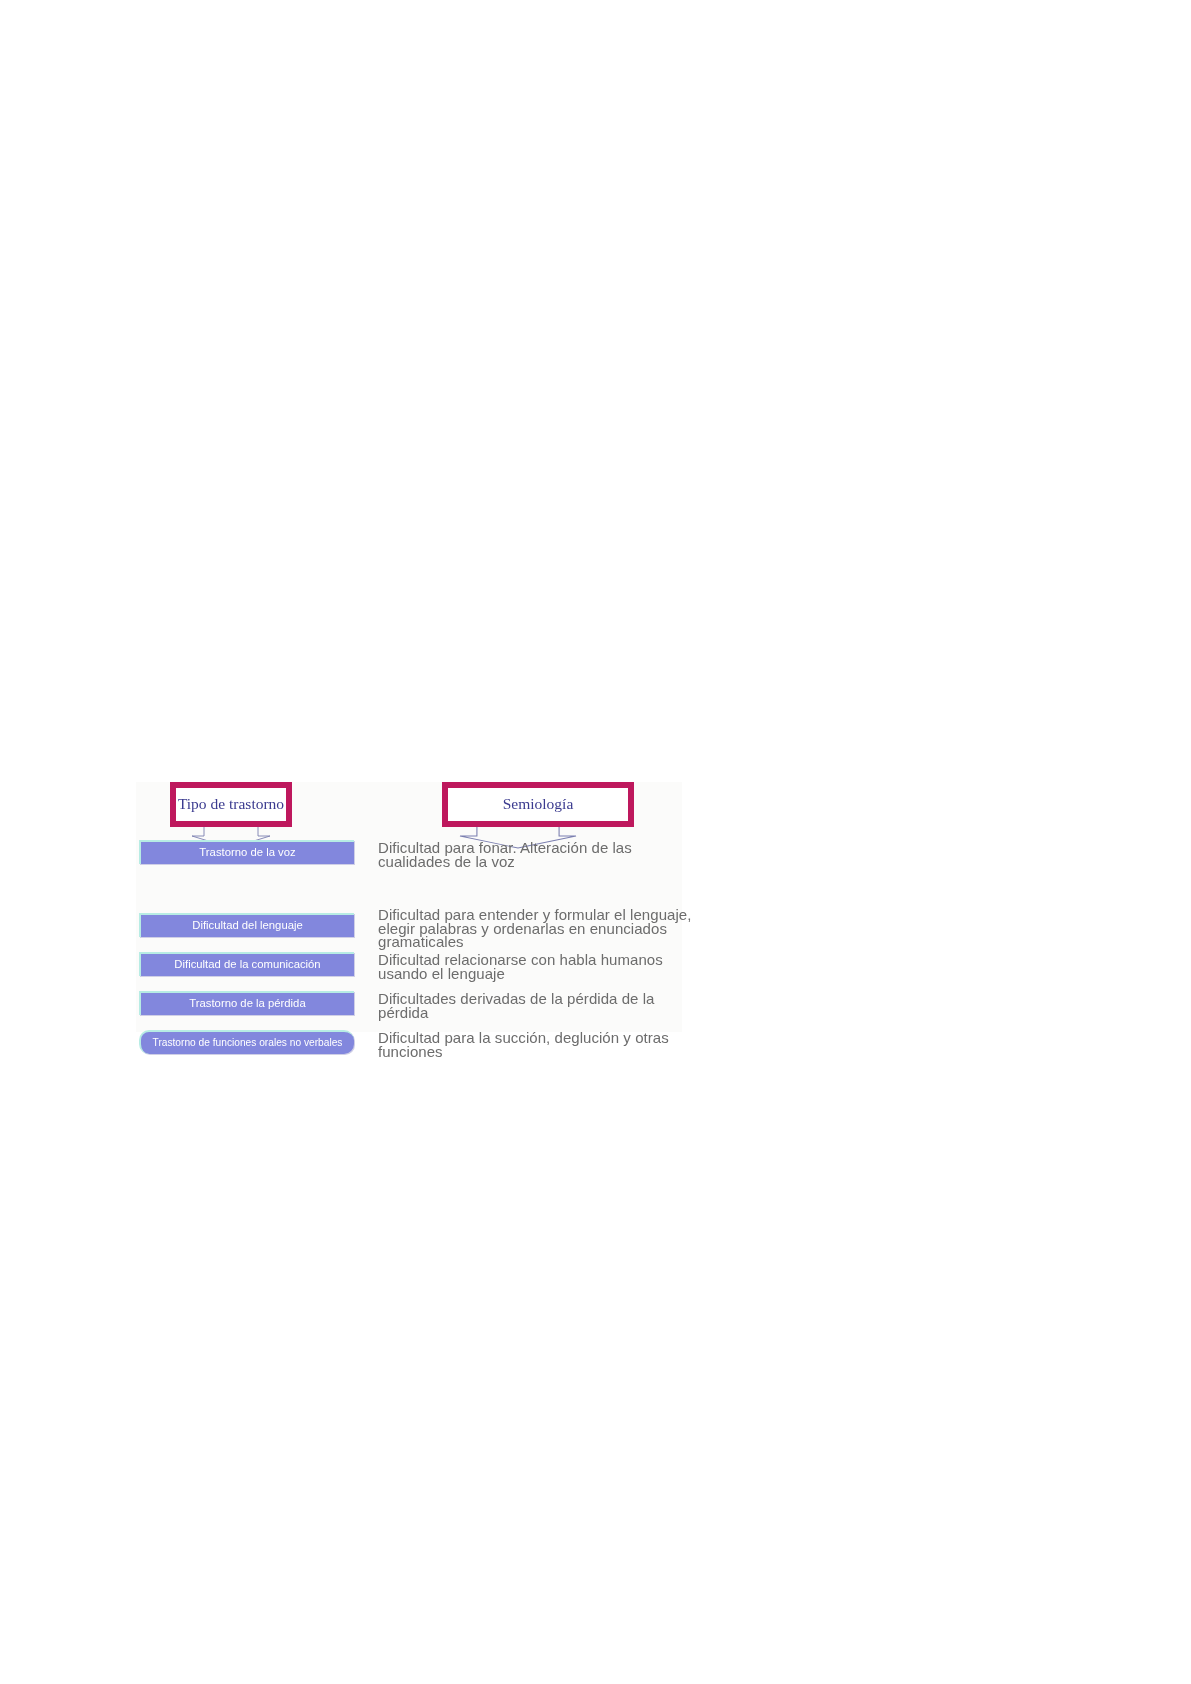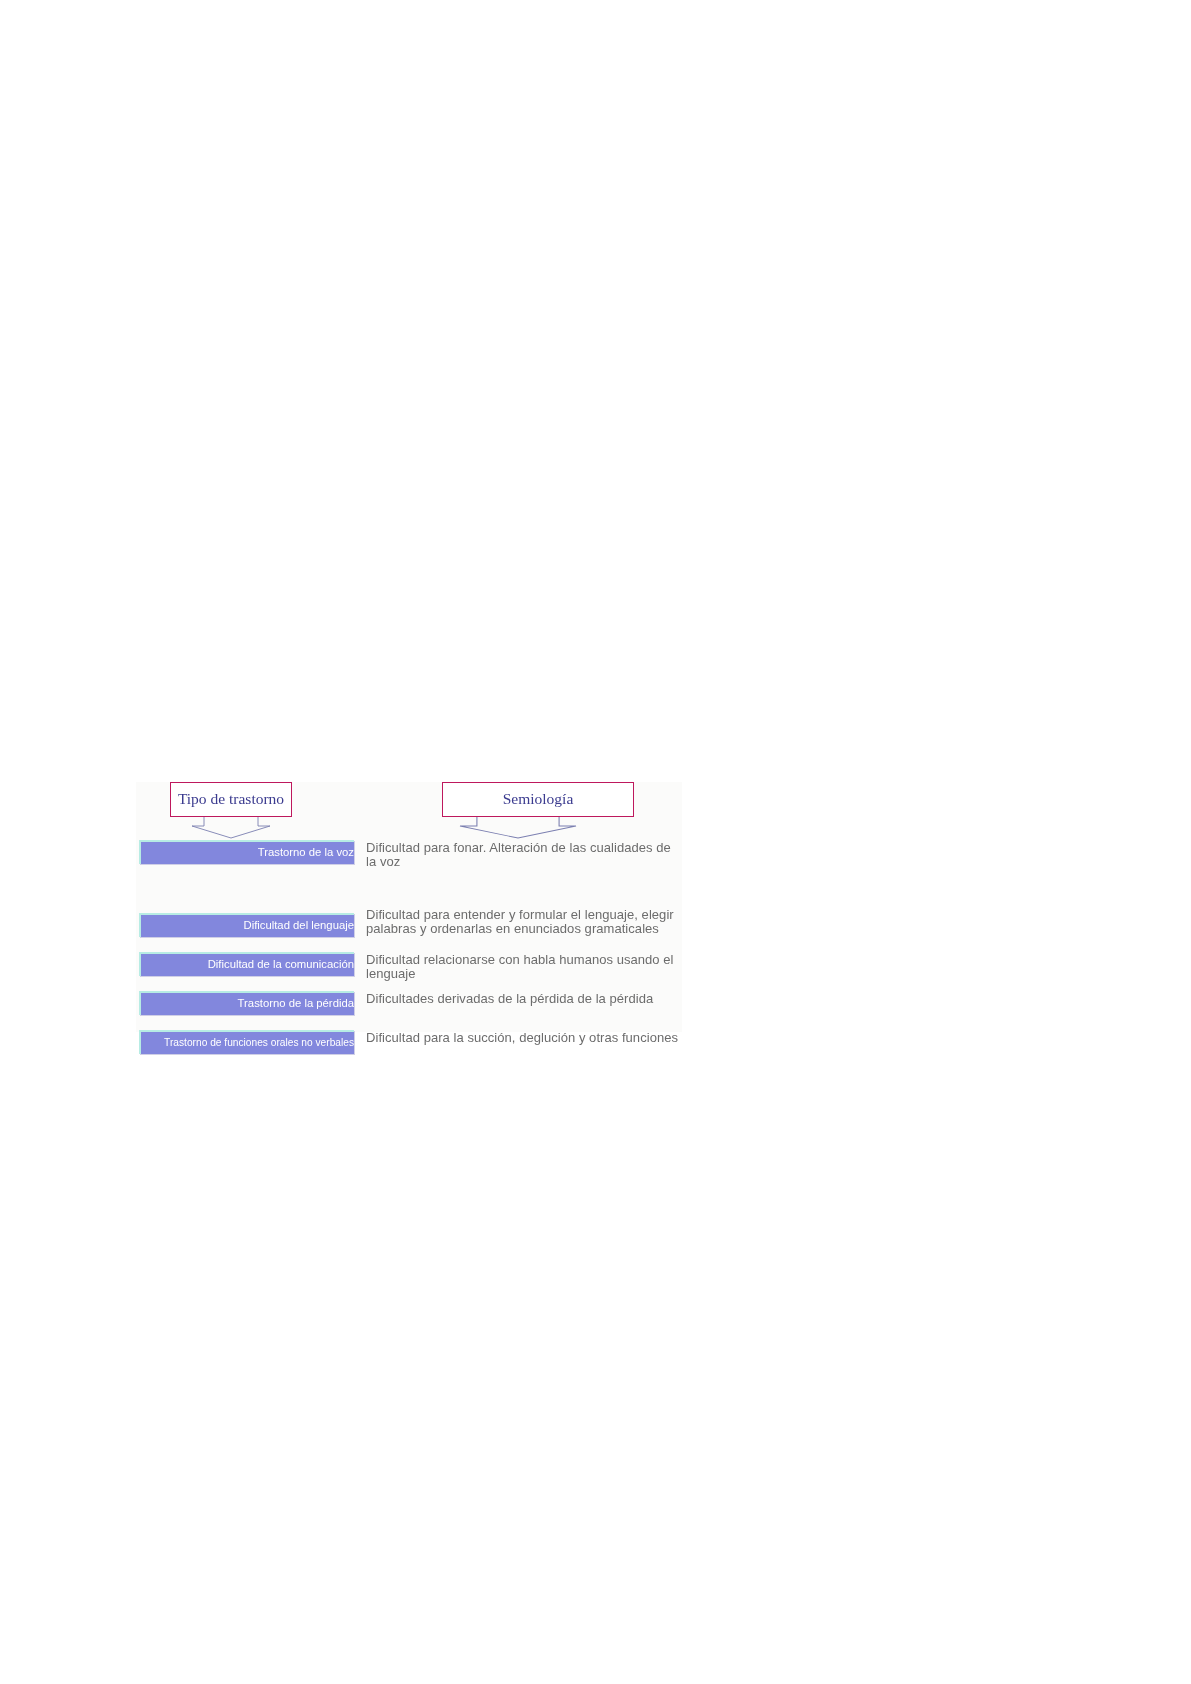--- a/index.html
+++ b/index.html
@@ -24,21 +24,21 @@
     height: 250px;
     background: #fbfbfa;
   }
 
   
   .hdr-wrap {
     position: absolute;
     top: 0;
   }
   .hdr-box {
-    border: 1px solid #be185d;
+    border: 6px solid #be185d;
     background: #ffffff;
     color: #3b3b8f;
     font-family: "Liberation Serif", serif;
     font-size: 15.5px;
     text-align: center;
     line-height: 1;
     padding: 8px 0 9px 0;
     box-sizing: border-box;
     position: relative;
     z-index: 2;
@@ -68,33 +68,33 @@
     top: 0;
     width: 215px;
     height: 24px;
     background: #8287dd;
     border-left: 2px solid #b7ece4;
     border-top: 2px solid #b7ece4;
     box-sizing: border-box;
     box-shadow: 1px 1px 0 #cfcfe6;
     color: #ffffff;
     font-size: 11.3px;
-    text-align: right;
+    text-align: center;
     line-height: 21px;
     white-space: nowrap;
     overflow: hidden;
   }
-  .bar.small { font-size: 10.2px; }
+  .bar.small { font-size: 10.2px; border-radius: 10px; }
   .desc {
     position: absolute;
-    left: 230px;
+    left: 242px;
     top: 1px;
     width: 316px;
     color: #6c6c6c;
-    font-size: 13px;
+    font-size: 15px;
     line-height: 13.5px;
     letter-spacing: 0.05px;
   }
 </style>
 </head>
 <body>
 
 <div id="diagram">
 
   <div class="hdr-wrap" id="hdr-tipo-wrap">

